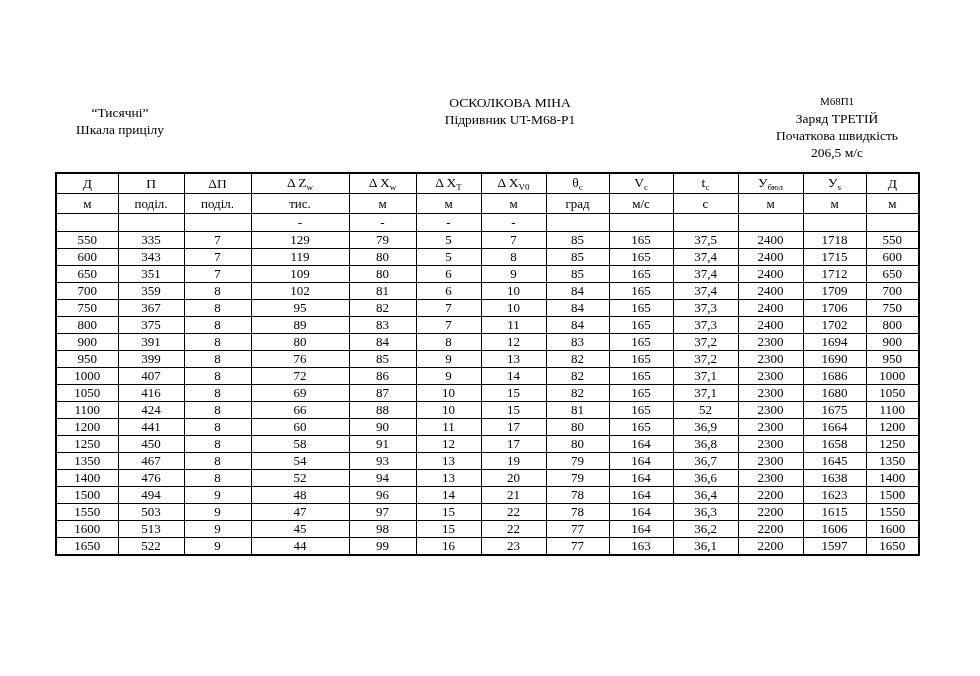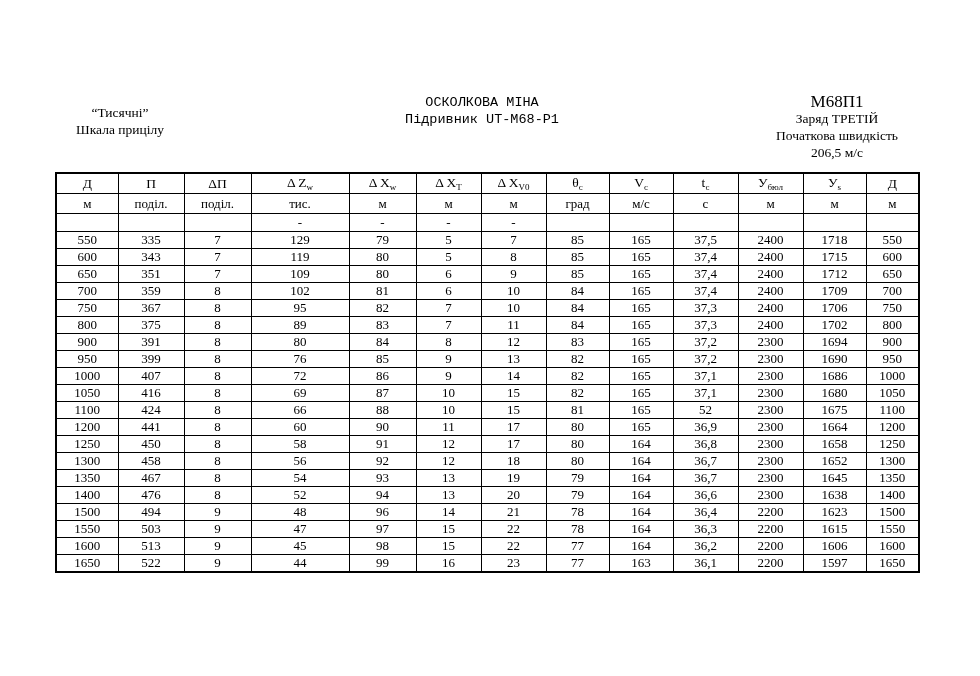--- a/index.html
+++ b/index.html
@@ -14,23 +14,23 @@
     font-family: "Liberation Serif", "DejaVu Serif", serif;
     color: #000;
   }
   .hdr-block {
     position: absolute;
     text-align: center;
     line-height: 17px;
     font-size: 13.5px;
   }
   #hdr-left   { left: 40px;  top: 104px; width: 160px; }
-  #hdr-center { left: 347px; top: 94px;  width: 270px; font-family: Liberation Mono, monospace; }
+  #hdr-center { left: 375px; top: 94px;  width: 270px; }
   #hdr-right  { left: 728px; top: 93px;  width: 218px; }
-  #hdr-right .big { font-size: 17px; text-align: center; }
+  #hdr-right .big { font-size: 11px; text-align: center; }
 
   table.ftable {
     position: absolute;
     left: 55px;
     top: 172px;
     border-collapse: collapse;
     table-layout: fixed;
     width: 863px;
     border: 2px solid #000;
     font-size: 13px;
@@ -321,35 +321,20 @@
         <td>12</td>
         <td>17</td>
         <td>80</td>
         <td>164</td>
         <td>36,8</td>
         <td>2300</td>
         <td>1658</td>
         <td>1250</td>
       </tr>
       <tr class="data-row">
-        <td>1300</td>
-        <td>458</td>
-        <td>8</td>
-        <td>56</td>
-        <td>92</td>
-        <td>12</td>
-        <td>18</td>
-        <td>80</td>
-        <td>164</td>
-        <td>36,7</td>
-        <td>2300</td>
-        <td>1652</td>
-        <td>1300</td>
-      </tr>
-      <tr class="data-row">
         <td>1350</td>
         <td>467</td>
         <td>8</td>
         <td>54</td>
         <td>93</td>
         <td>13</td>
         <td>19</td>
         <td>79</td>
         <td>164</td>
         <td>36,7</td>

